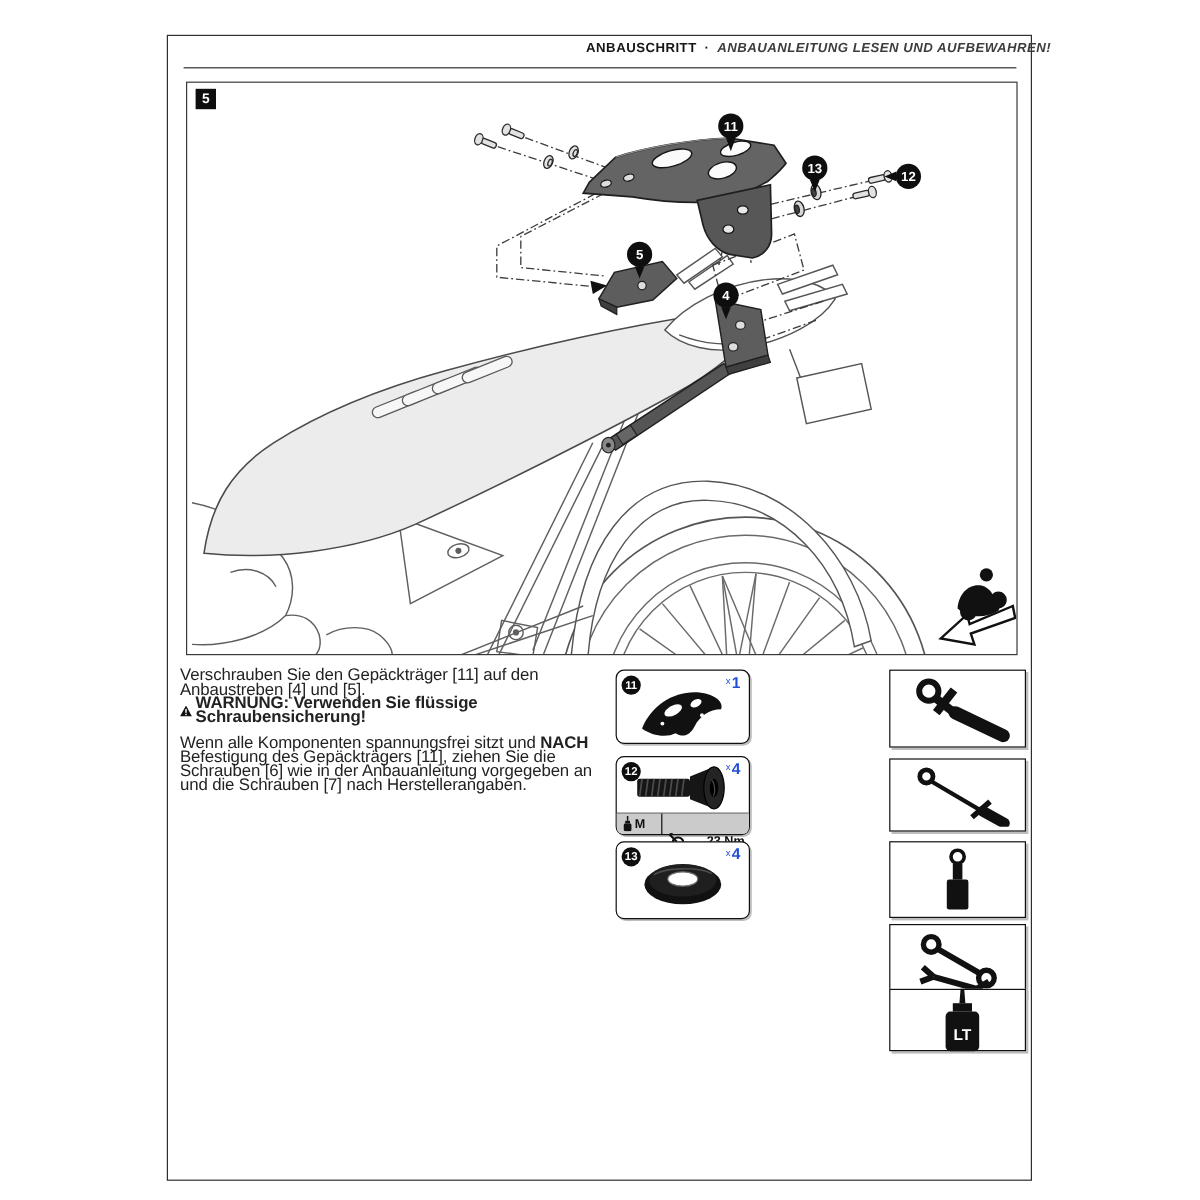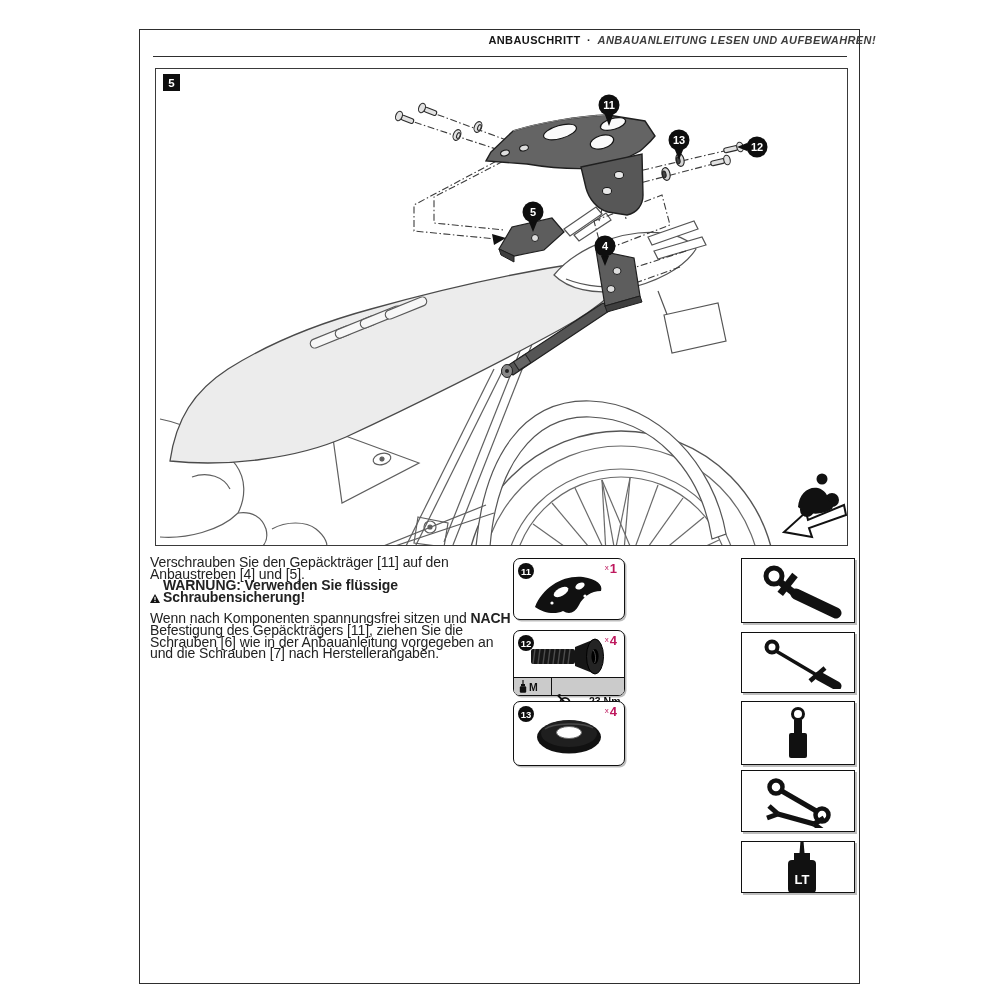--- a/index.html
+++ b/index.html
@@ -11,28 +11,28 @@
   .header-title .t-sub{font-style:italic;font-weight:700;color:#3d3d3d;}
   .header-rule{position:absolute;left:153px;top:56px;width:694px;border-top:1.5px solid #2e2e2e;}
 
   .diagram{position:absolute;left:155px;top:68px;width:693px;height:478px;border:1.5px solid #3a3a3a;box-sizing:border-box;background:#fff;overflow:hidden;}
   .diagram svg{position:absolute;left:0;top:0;}
   .step-badge{position:absolute;left:7px;top:5px;width:17px;height:17px;background:#0e0e0e;color:#fff;font-size:11.5px;font-weight:700;display:flex;align-items:center;justify-content:center;z-index:5;}
   .callout-num{fill:#fff;font:700 11px "Liberation Sans",sans-serif;text-anchor:middle;}
 
   .instructions{position:absolute;left:150px;top:557px;width:362px;font-size:14px;line-height:11.6px;letter-spacing:-.1px;color:#222;}
   .instructions div{margin:0;}
-  .warn-line{font-weight:700;display:flex;align-items:flex-end;gap:3px;}
+  .warn-line{font-weight:700;display:flex;align-items:center;gap:3px;}
   .warn-line svg{margin-top:1px;flex:0 0 auto;}
   .para2{margin-top:10px !important;}
   .b{font-weight:700;text-align:right;}
 
   .part-box{position:absolute;left:513px;width:112px;border:1.6px solid #101010;border-radius:7px;background:#fff;box-sizing:border-box;box-shadow:1.5px 1.5px 0 #bdbdbd;}
   .part-badge{position:absolute;left:4px;top:4px;width:16px;height:16px;border-radius:50%;background:#0e0e0e;color:#fff;font-size:9.5px;font-weight:700;display:flex;align-items:center;justify-content:center;}
-  .qty{position:absolute;right:7px;top:2px;font-size:13px;font-weight:700;color:#be185d;}
+  .qty{position:absolute;right:7px;top:2px;font-size:13px;font-weight:700;color:#1d4ed8;}
   .qty .x{font-size:8px;font-weight:400;vertical-align:3px;margin-right:1px;}
   .part-art{position:absolute;left:0;top:0;width:100%;display:flex;justify-content:center;}
   .torque-bar{position:absolute;left:0;right:0;bottom:0;height:17px;background:#cbcbcb;border-top:1.6px solid #101010;border-radius:0 0 5px 5px;display:flex;align-items:center;font-weight:700;font-size:10.5px;color:#111;}
   .cell-m{width:38px;height:100%;display:flex;align-items:center;gap:2px;padding-left:5px;border-right:1.6px solid #101010;box-sizing:border-box;}
   .cell-t{flex:1;display:flex;align-items:center;gap:18px;padding-left:5px;margin-top:28px;}
 
   .tool-box{position:absolute;left:741px;width:114px;border:1.6px solid #101010;background:#fff;box-sizing:border-box;box-shadow:2px 2px 0 #bdbdbd;display:flex;align-items:center;justify-content:center;}
   .lt-label{fill:#fff;font:700 13px "Liberation Sans",sans-serif;text-anchor:middle;}
 </style>
 </head>
@@ -267,21 +267,21 @@
 <div class="instructions">
   <div>Verschrauben Sie den Gepäckträger [11] auf den Anbaustreben [4] und [5].</div>
   <div class="warn-line">
     <svg width="10" height="9" viewBox="0 0 10 9">
       <polygon points="5,0 10,9 0,9" fill="#111"></polygon>
       <rect x="4.4" y="2.8" width="1.2" height="3.2" fill="#fff"></rect>
       <rect x="4.4" y="6.8" width="1.2" height="1.2" fill="#fff"></rect>
     </svg>
     <span>WARNUNG: Verwenden Sie flüssige Schraubensicherung!</span>
   </div>
-  <div class="para2"><span>Wenn nach Komponenten spannungsfrei sitzen und </span><span class="b">NACH</span><span> Befestigung des Gepäckträgers [11], ziehen Sie die Schrauben [6] wie in der Anbauanleitung vorgegeben an und die Schrauben [7] nach Herstellerangaben.</span></div>
+  <div class="para2"><span>Wenn alle Komponenten spannungsfrei sitzt und </span><span class="b">NACH</span><span> Befestigung des Gepäckträgers [11], ziehen Sie die Schrauben [6] wie in der Anbauanleitung vorgegeben an und die Schrauben [7] nach Herstellerangaben.</span></div>
 </div>
 
 <div class="part-box" style="top:558px;height:62px;">
   <div class="part-badge">11</div>
   <div class="qty"><span class="x">x</span><span>1</span></div>
   <div class="part-art" style="top:10px;">
     <svg width="88" height="48" viewBox="0 0 88 48">
       <path d="M10,38 C18,18 38,6 58,8 C72,10 78,16 76,22 C66,22 58,28 54,36 C50,44 44,46 38,42 C30,46 18,44 10,38 Z" fill="#111"></path>
       <g transform="translate(36,23) rotate(-28)">
           <ellipse rx="8" ry="4" fill="#fff"></ellipse>
@@ -378,20 +378,20 @@
 <div class="tool-box" style="top:770px;height:62px;">
   <svg width="100" height="54" viewBox="0 0 100 54">
     <line x1="32" y1="16" x2="70" y2="38" stroke="#111" stroke-width="5"></line>
     <circle cx="28" cy="13" r="6.5" fill="none" stroke="#111" stroke-width="4.5"></circle>
     <circle cx="74" cy="41" r="6.5" fill="none" stroke="#111" stroke-width="4.5"></circle>
     <line x1="30" y1="40" x2="66" y2="50" stroke="#111" stroke-width="5"></line>
     <path d="M30,40 L21,32 M30,40 L19,44" stroke="#111" stroke-width="5" fill="none"></path>
     <path d="M66,50 L76,44 M66,50 L74,56" stroke="#111" stroke-width="5" fill="none"></path>
   </svg>
 </div>
-<div class="tool-box" style="top:841px;height:52px;">
+<div class="tool-box" style="top:824px;height:52px;">
   <svg width="100" height="56" viewBox="0 0 100 56">
     <polygon points="52.5,2 55.5,2 56.5,14 51.5,14" fill="#111"></polygon>
     <rect x="46" y="14" width="16" height="7" fill="#111"></rect>
     <rect x="40" y="21" width="28" height="33" rx="4" fill="#111"></rect>
     <text x="54" y="45" class="lt-label">LT</text>
   </svg>
 </div>
 
 </body></html>

